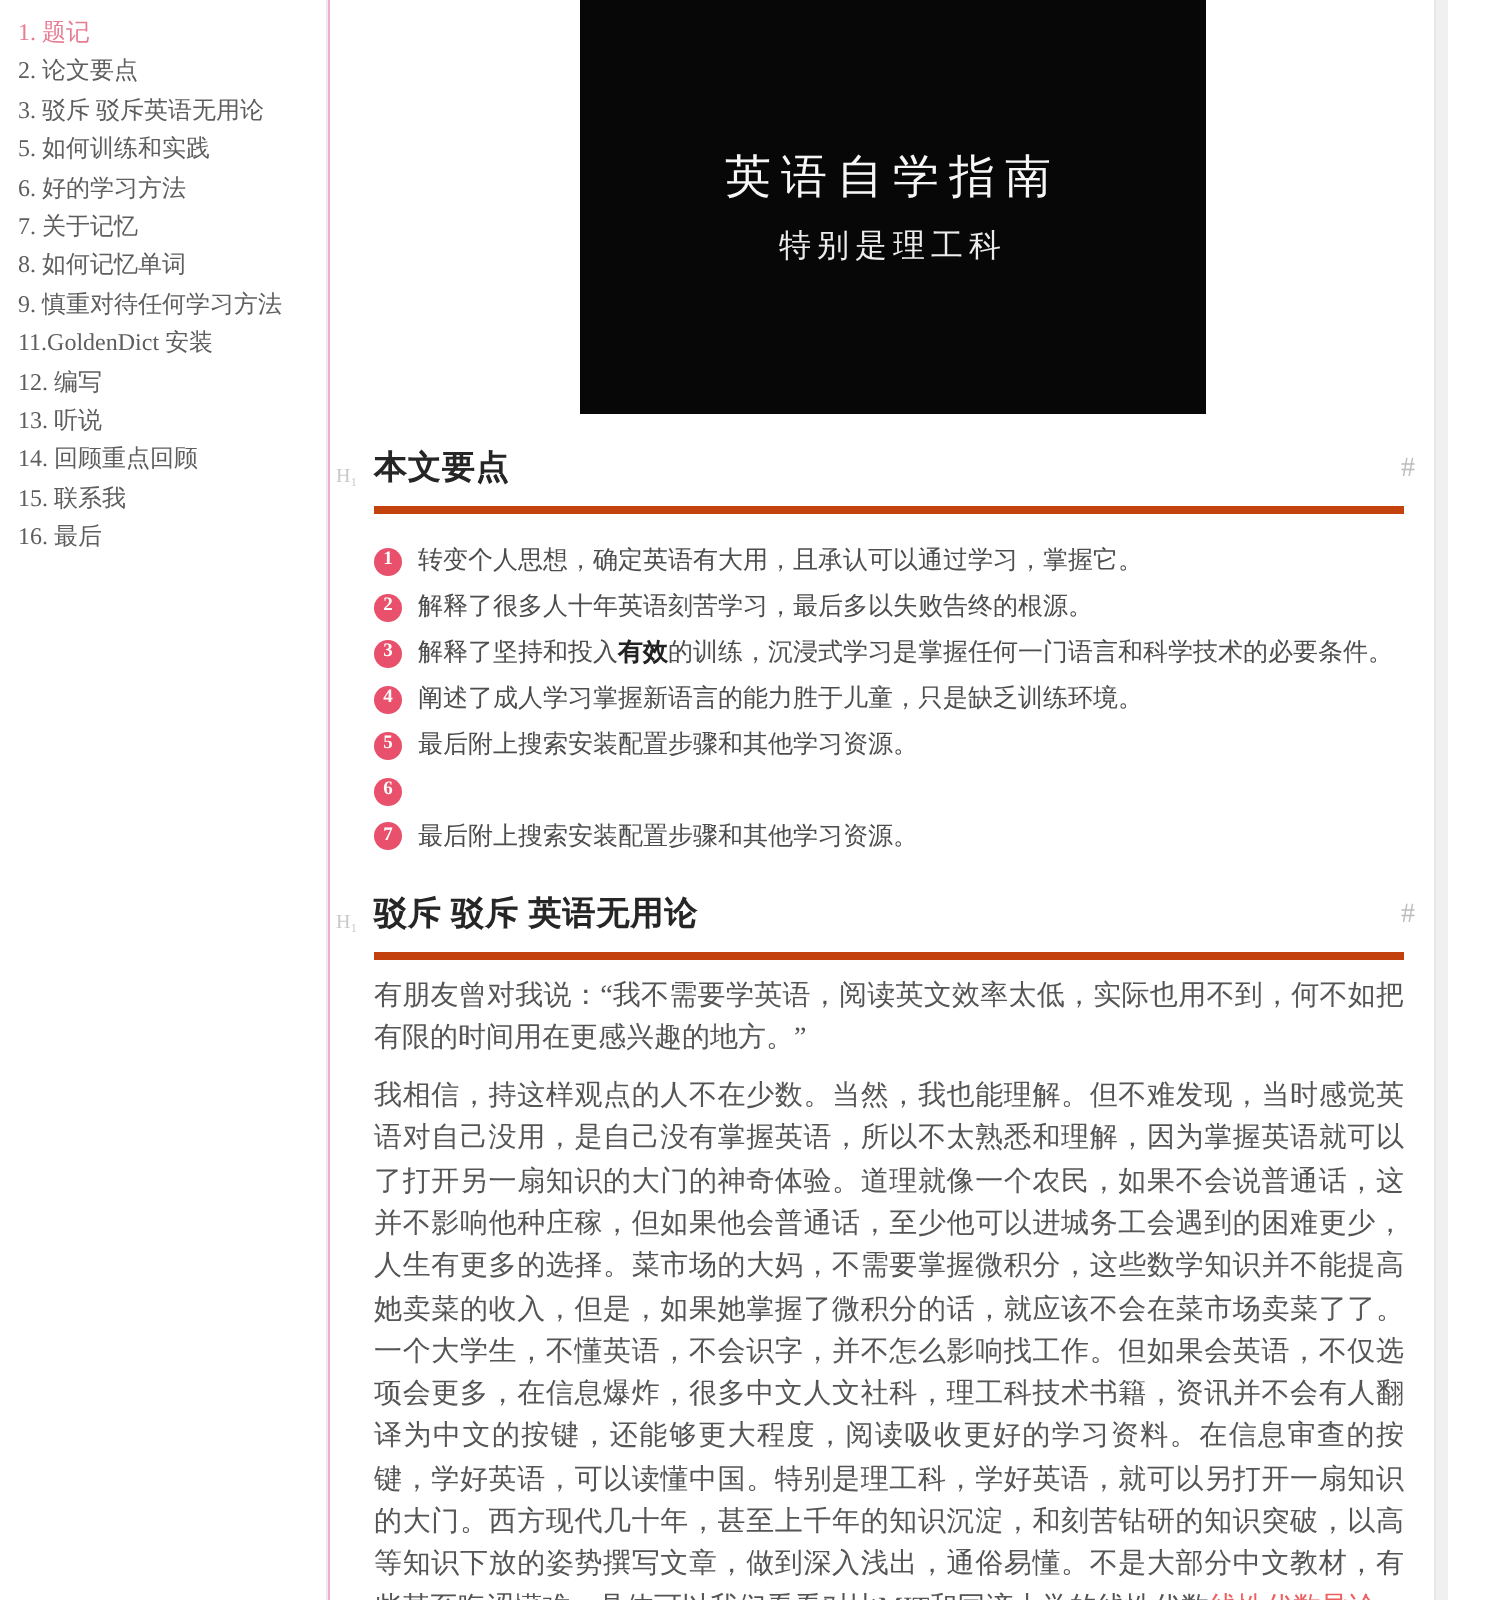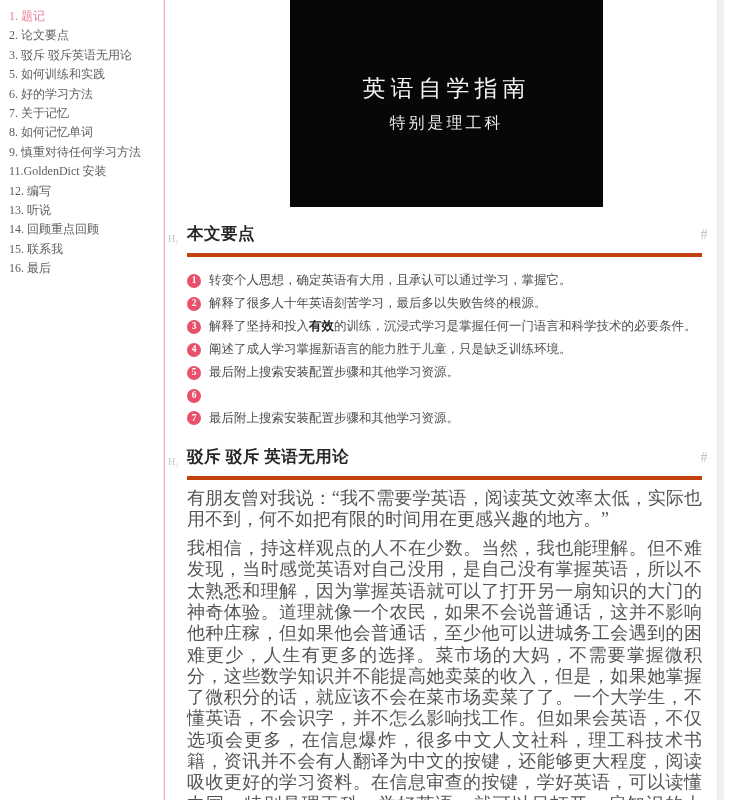--- a/index.html
+++ b/index.html
@@ -29,21 +29,21 @@
   .hash { position:absolute; right:-6px; top:1px; font-size:14px; color:#bdbdbd; font-weight:400; cursor:pointer; }
 
   .points { list-style:none; margin-top:16px; }
   .point { display:flex; align-items:flex-start; margin-bottom:8px; font-size:12.5px;
            line-height:15px; color:#4d4d4d; }
   .badge { flex:0 0 auto; width:14px; height:14px; border-radius:50%; background:var(--accent_badge,#e8506b);
            color:#fff; font-size:9.5px; font-weight:700; display:flex; align-items:center;
            justify-content:center; margin-right:8px; margin-top:0.5px; }
   .point strong { color:#222; }
 
-  .article p { font-size:18px; line-height:21.3px; color:#555; margin:8px 0; text-align:justify; }
+  .article p { font-size:14px; line-height:21.3px; color:#555; margin:8px 0; text-align:justify; }
   .inline-link { color:var(--link,#ee5f5f); text-decoration:none; cursor:pointer; }
 
   
   .scrollbar { position:absolute; right:0; top:0; width:7px; height:100%; background:#f0f0f0;
                border-left:1px solid #e7e7e7; }
 </style>
 </head>
 <body>
 
 <div class="page">

